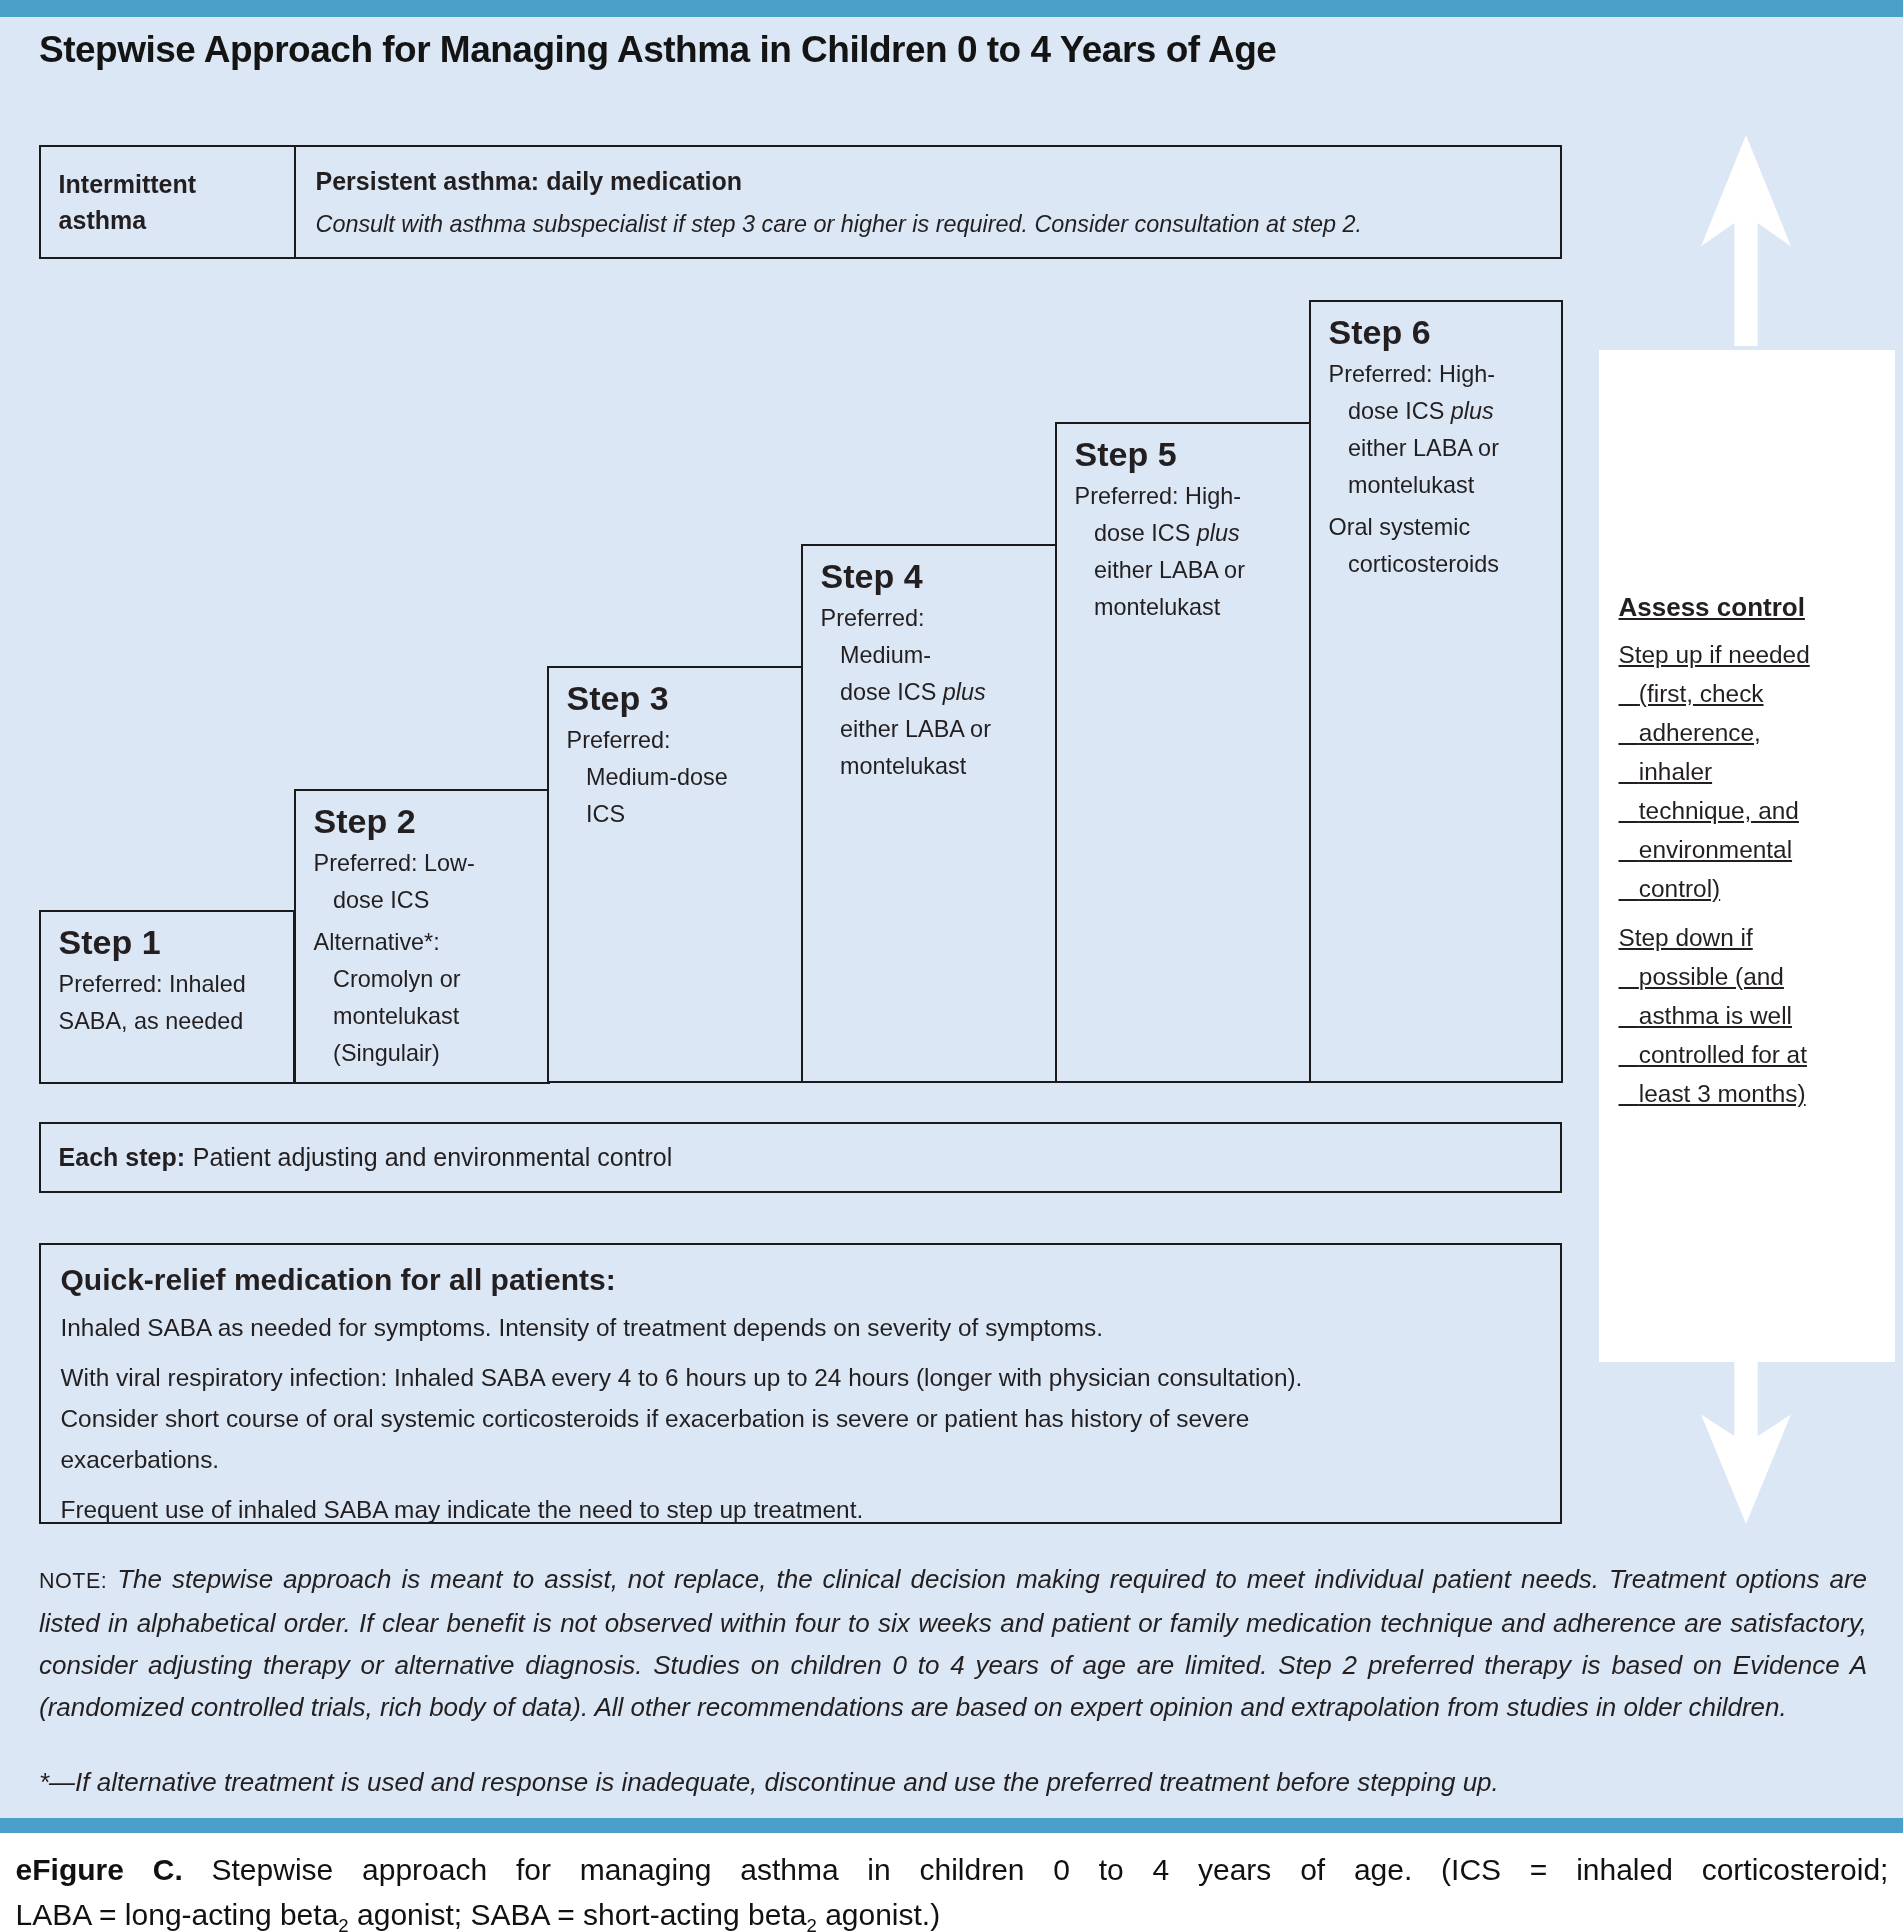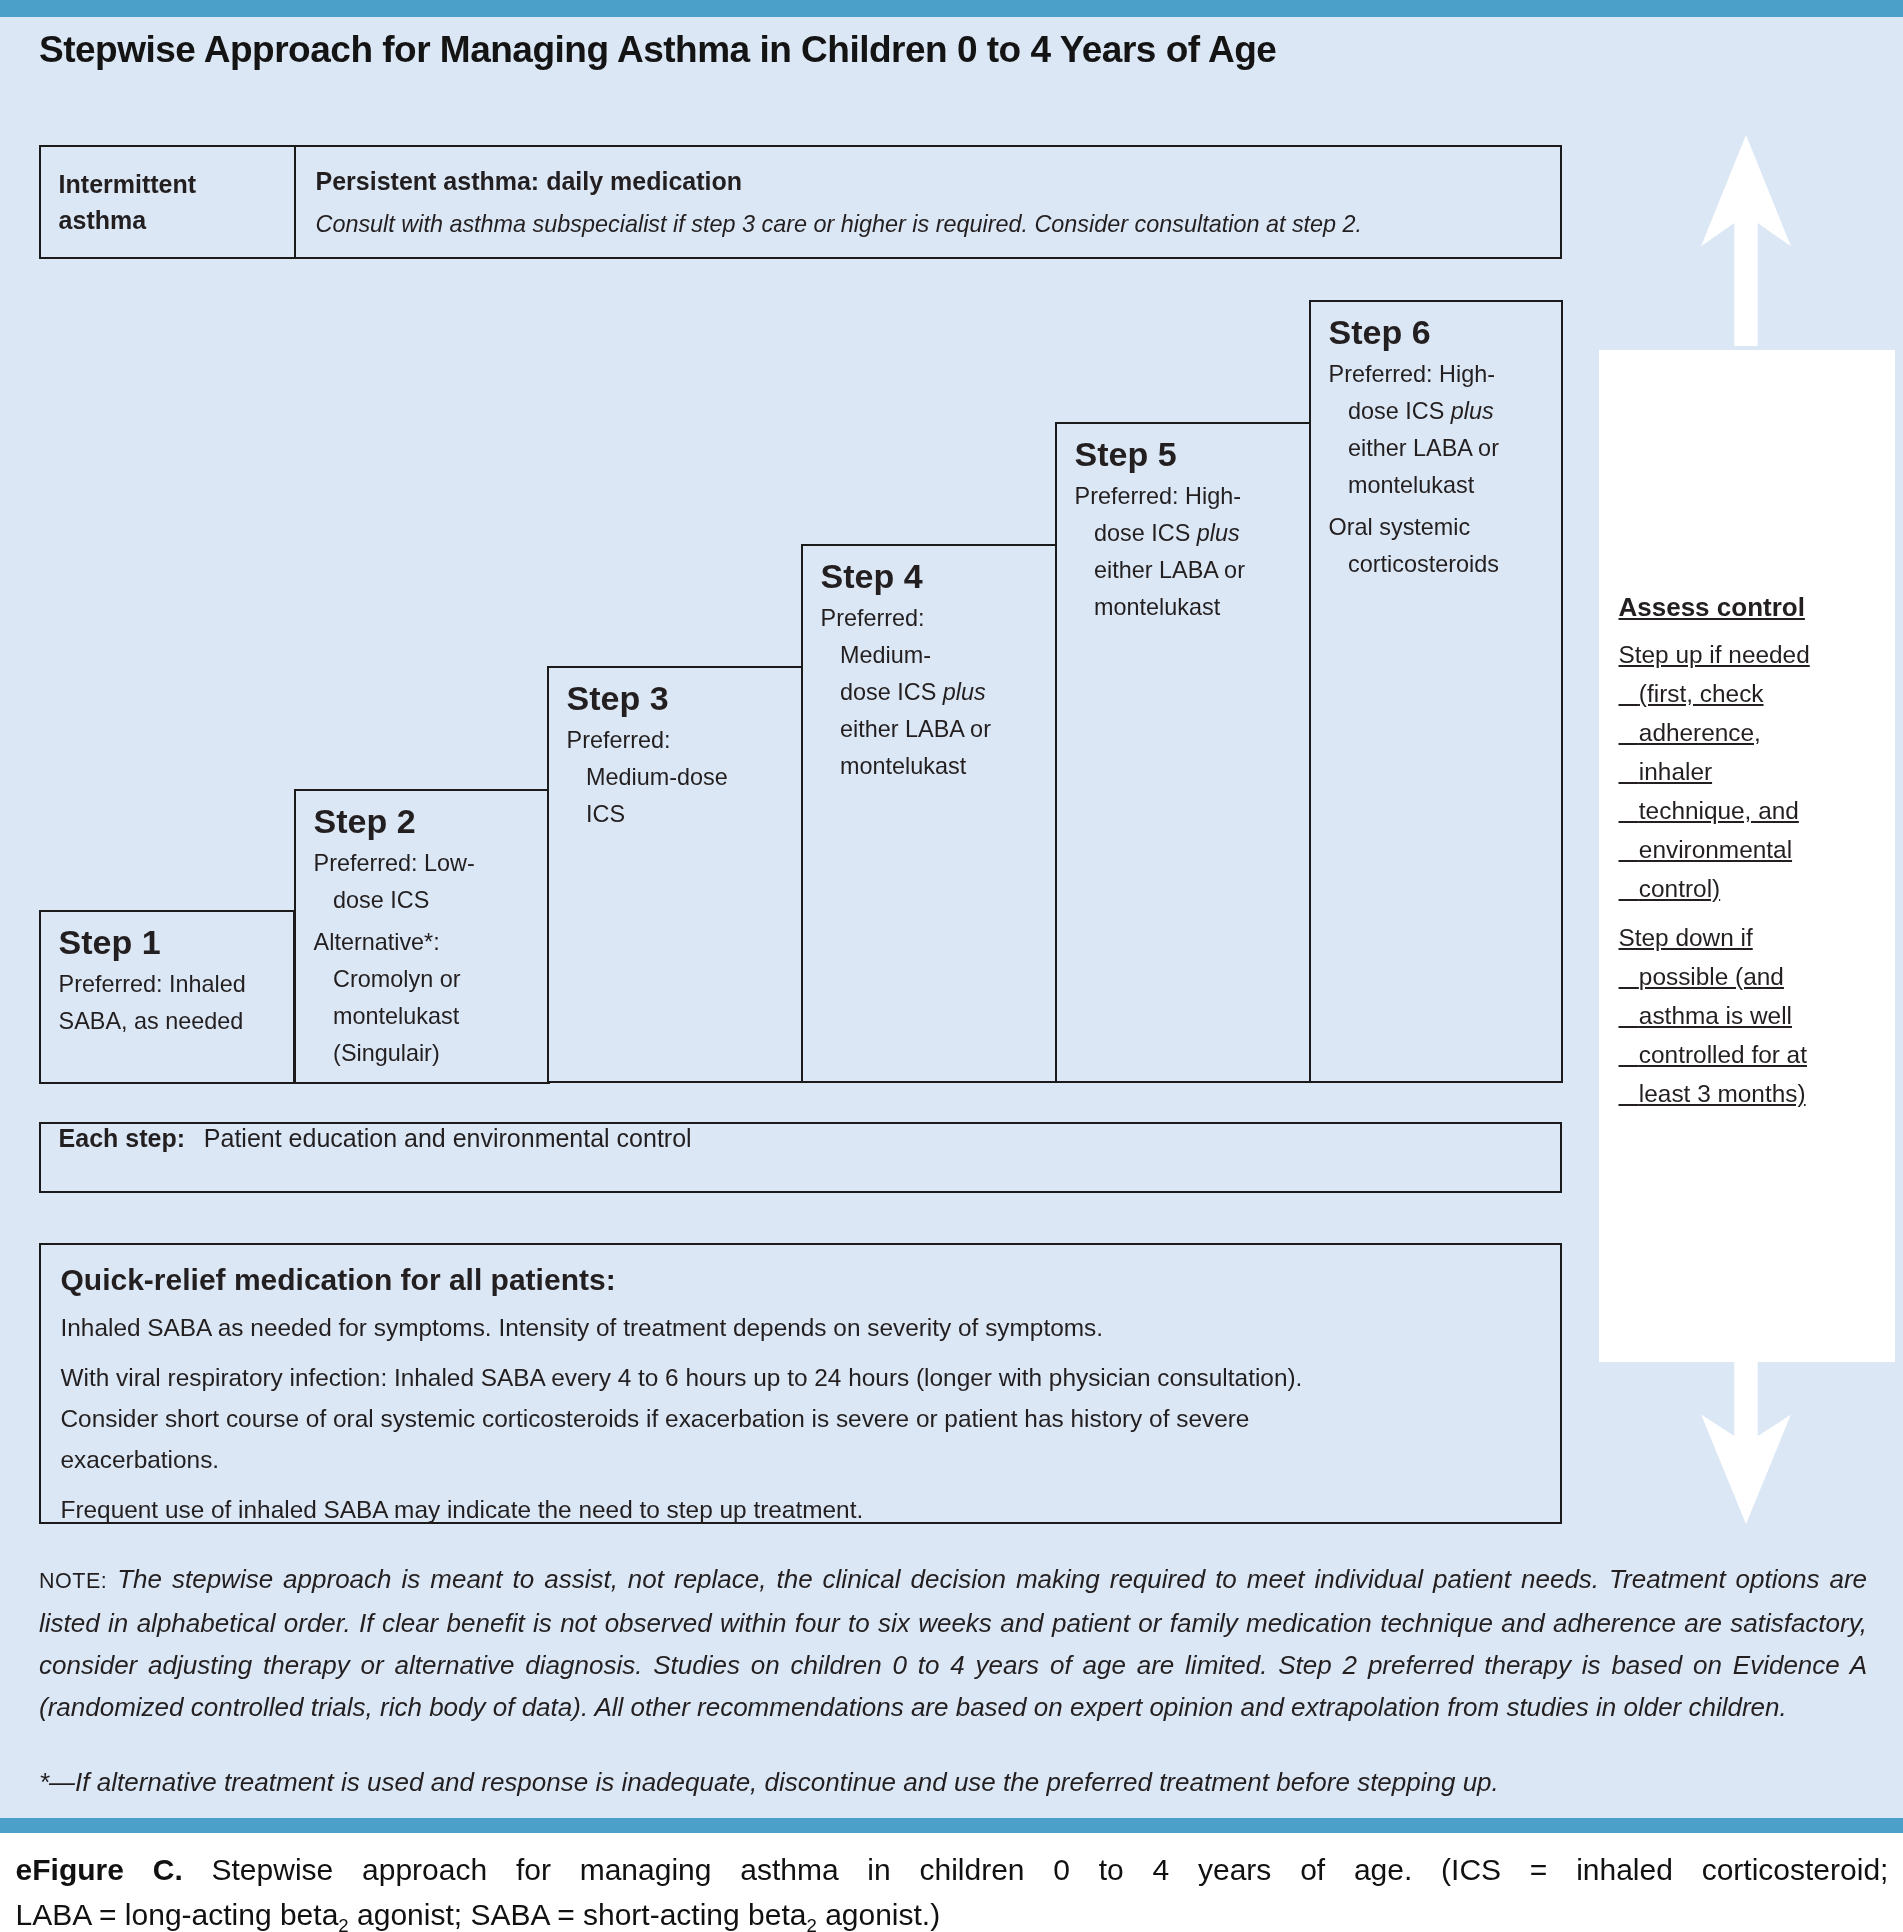--- a/index.html
+++ b/index.html
@@ -20,21 +20,21 @@
   .hcell-right .l2{font-size:23.4px;white-space:nowrap;font-style:italic;}
   .step{position:absolute;border:2px solid var(--border);padding:11.7px 11.7px 0 17.6px;font-size:23.4px;line-height:37px;background:var(--bg);}
   .step-t{font-weight:bold;font-size:34px;margin-bottom:4.9px;}
   .step-p{white-space:pre-wrap;margin-bottom:5.9px;}
   .s1{left:39px;top:910px;width:256px;height:174px;}
   .s2{left:294px;top:789px;width:256px;height:295px;}
   .s3{left:547px;top:666px;width:256px;height:417px;}
   .s4{left:801px;top:544px;width:256px;height:539px;}
   .s5{left:1055px;top:422px;width:256px;height:661px;}
   .s6{left:1309px;top:300px;width:254px;height:783px;}
-  .eachstep{position:absolute;left:39px;top:1122px;width:1523px;height:71px;border:2px solid var(--border);display:flex;align-items:flex-start;padding-left:17.6px;font-size:25px;gap:11px;}
+  .eachstep{position:absolute;left:39px;top:1122px;width:1523px;height:71px;border:2px solid var(--border);display:flex;align-items:center;padding-left:17.6px;font-size:25px;}
   .eachstep b{margin-right:7.8px;}
   .qrelief{position:absolute;left:39px;top:1243px;width:1523px;height:281px;border:2px solid var(--border);padding:13.7px 19.5px;font-size:24.4px;line-height:41px;}
   .qr-t{font-weight:bold;font-size:30px;margin-bottom:7.8px;}
   .qr-p{margin-bottom:8.8px;white-space:pre-wrap;}
   .note{position:absolute;left:39px;top:1558px;width:1828px;font-size:26px;line-height:42px;font-style:italic;text-align:justify;}
   .note-label{font-style:normal;font-size:21.5px;letter-spacing:0.5px;}
   .footnote{position:absolute;left:39px;top:1767px;width:1828px;font-size:26px;font-style:italic;}
   .assess{position:absolute;left:1599px;top:350px;width:296px;height:1012px;background:var(--white);padding:238px 13.7px 0 19.5px;font-size:24.4px;line-height:39px;text-decoration:underline;}
   .assess-t{font-weight:bold;font-size:26px;margin-bottom:7.8px;}
   .assess-p{white-space:pre-wrap;margin-bottom:9.8px;}
@@ -109,21 +109,21 @@
       <div class="step-p">Preferred: High-
    dose ICS <i>plus</i>
    either LABA or
    montelukast</div>
       <div class="step-p">Oral systemic
    corticosteroids</div>
     </div>
 
     <div class="eachstep">
       <b>Each step:</b>
-      <span>Patient education and environmental control</span>
+      <span>Patient adjusting and environmental control</span>
     </div>
 
     <div class="qrelief">
       <div class="qr-t">Quick-relief medication for all patients:</div>
       <div class="qr-p">Inhaled SABA as needed for symptoms. Intensity of treatment depends on severity of symptoms.</div>
       <div class="qr-p">With viral respiratory infection: Inhaled SABA every 4 to 6 hours up to 24 hours (longer with physician consultation).
 Consider short course of oral systemic corticosteroids if exacerbation is severe or patient has history of severe
 exacerbations.</div>
       <div class="qr-p">Frequent use of inhaled SABA may indicate the need to step up treatment.</div>
     </div>

